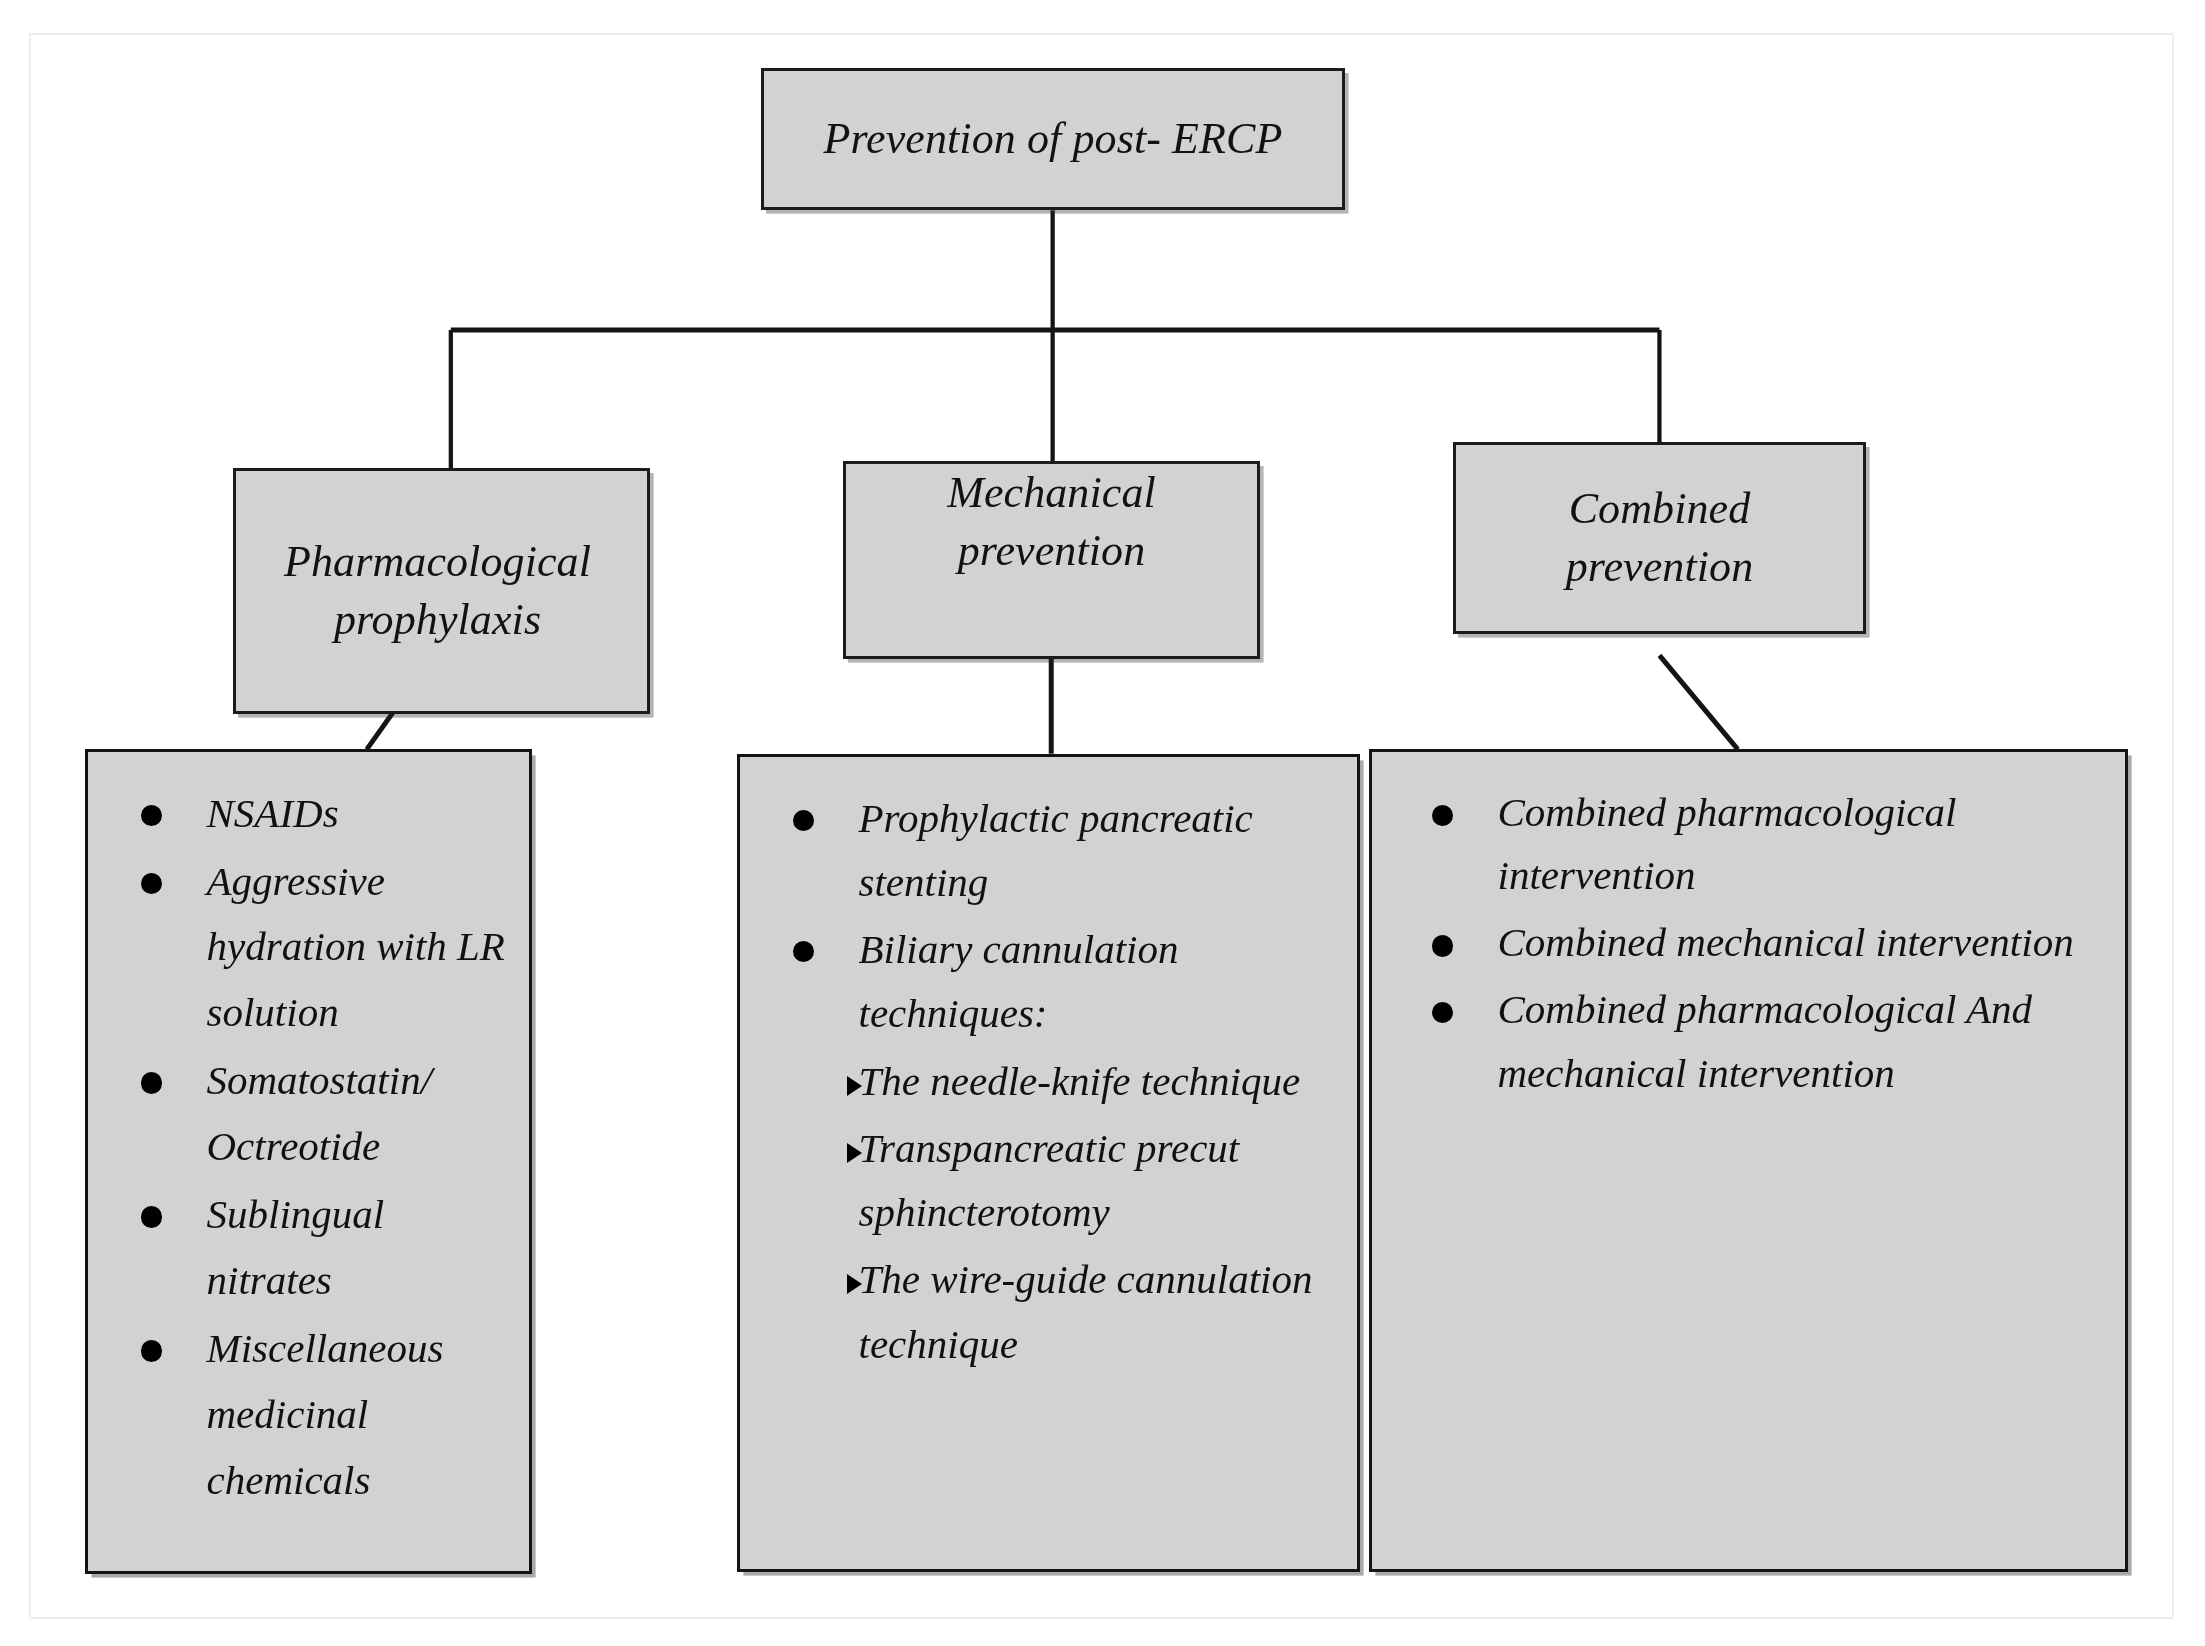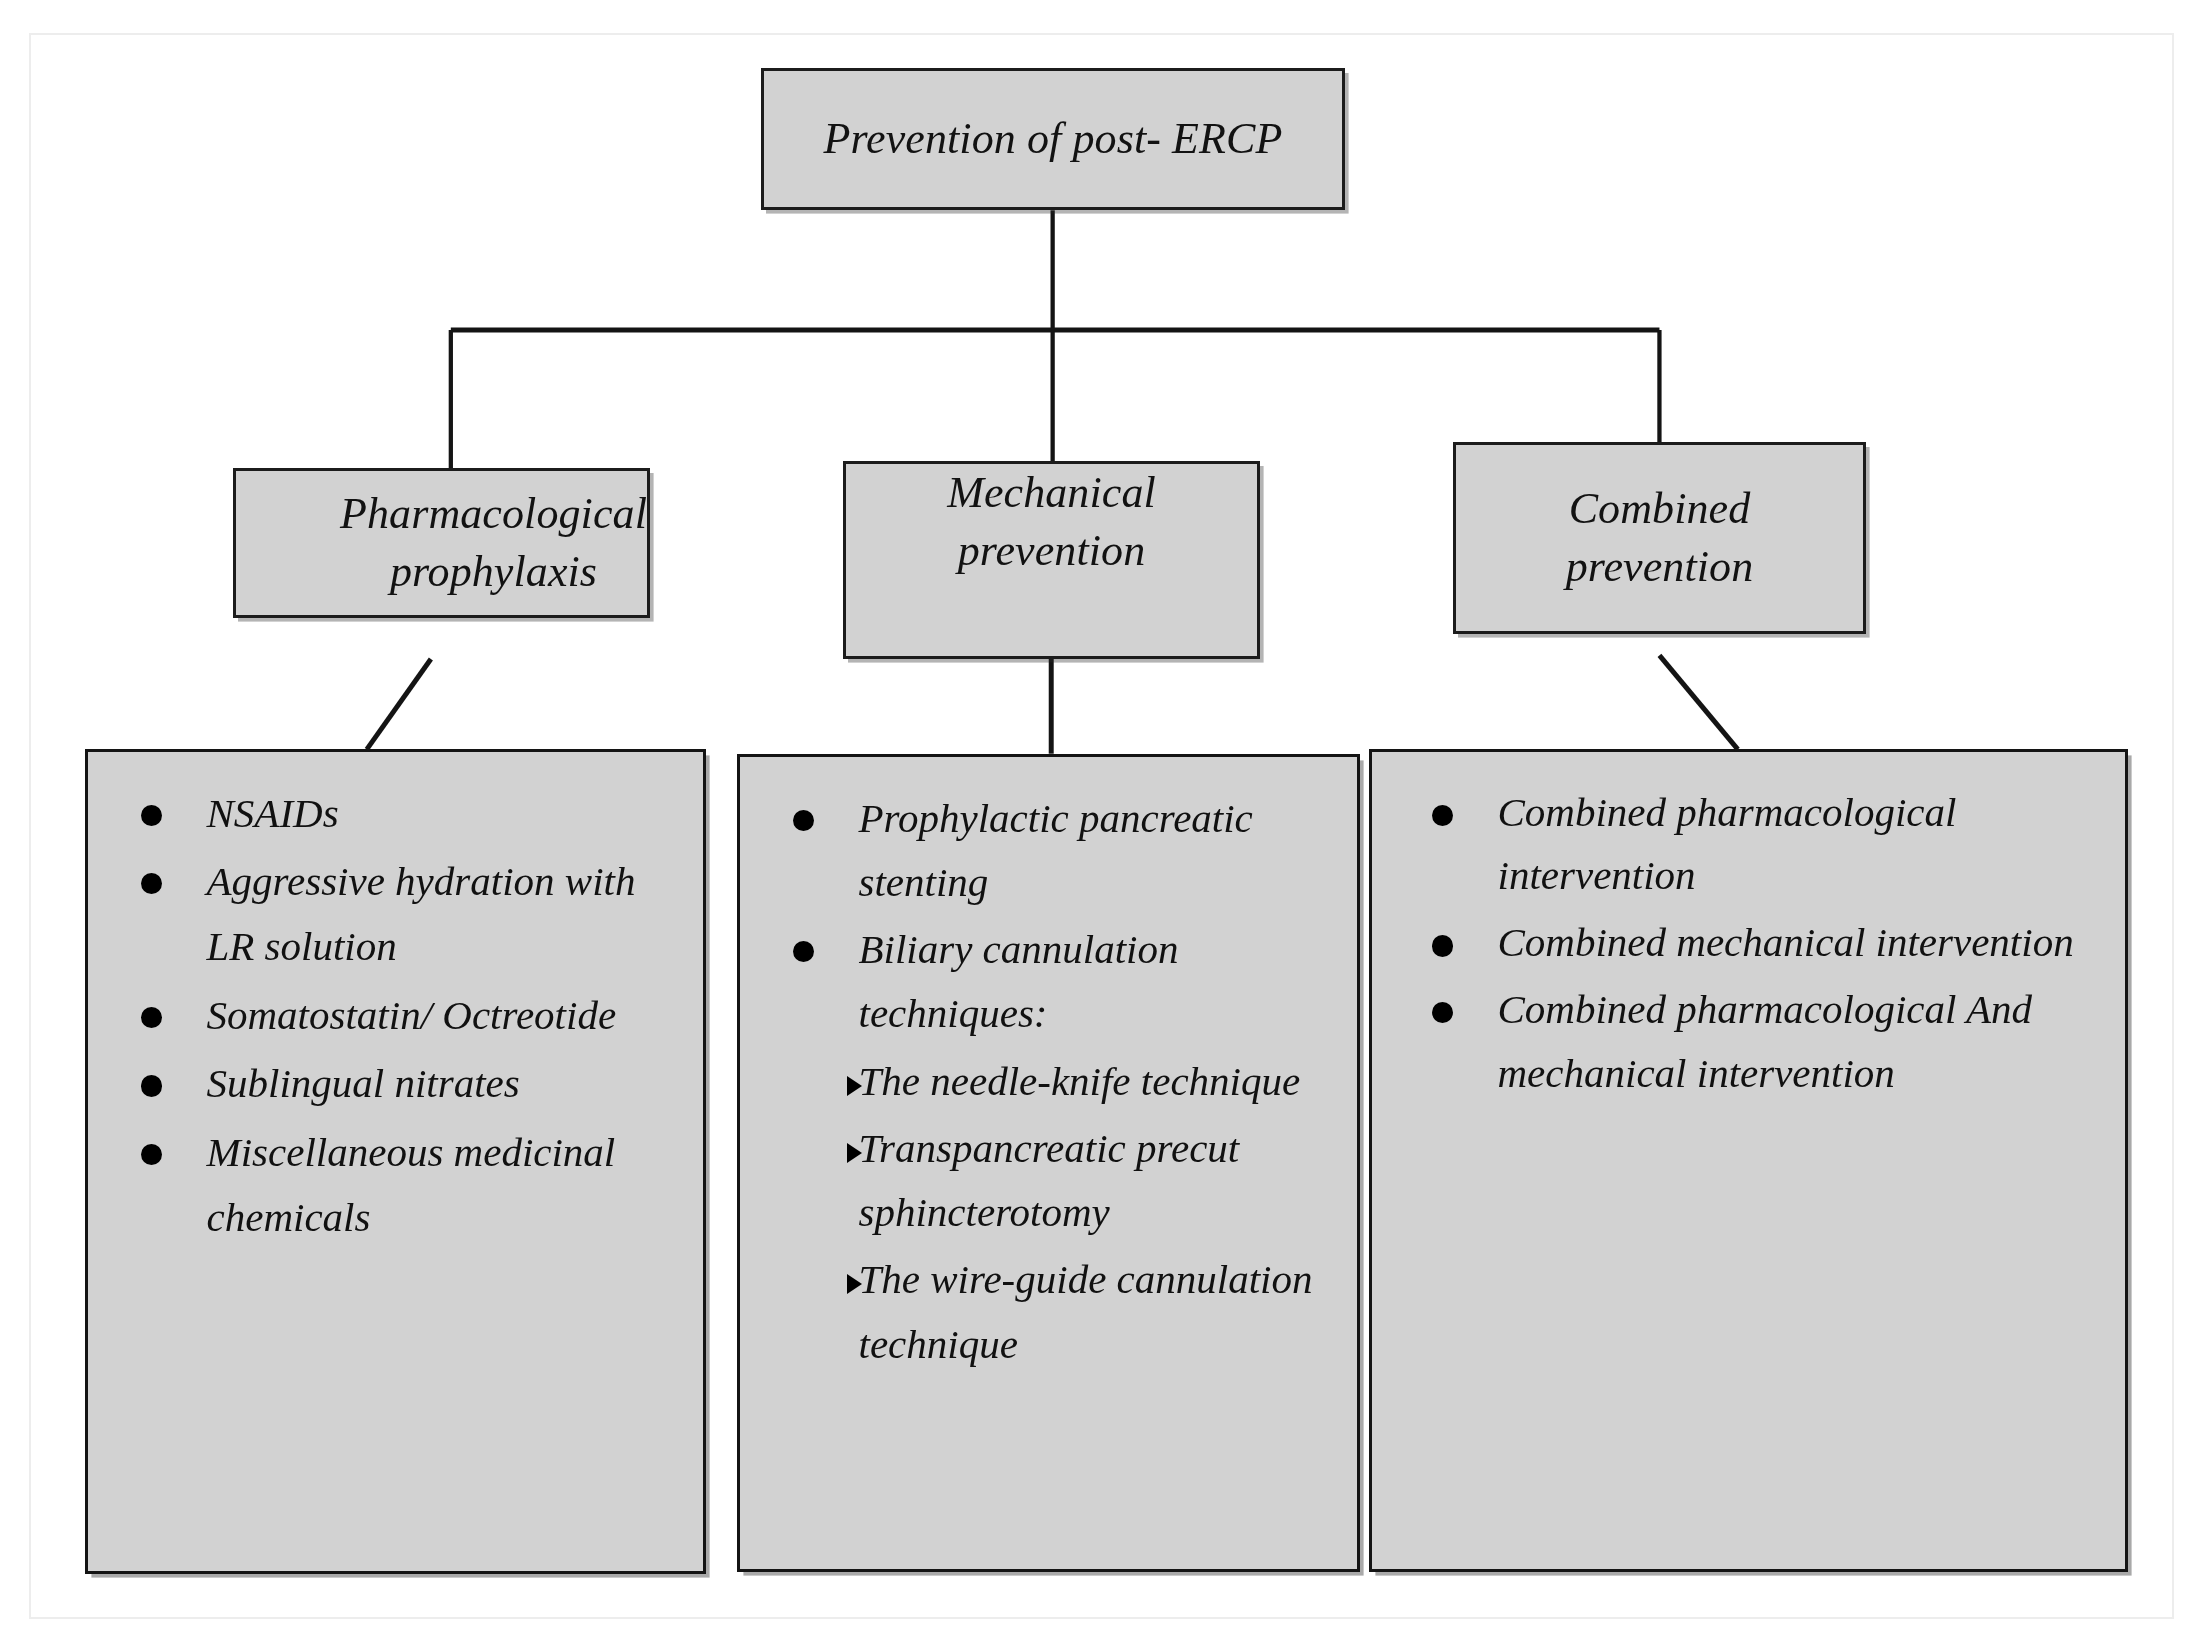--- a/index.html
+++ b/index.html
@@ -61,34 +61,34 @@
     left: 761px;
     top: 68px;
     width: 584px;
     height: 142px;
     display: flex;
     align-items: center;
     justify-content: center;
   }
 
   
-  #node-pharm  { left: 233px;  top: 468px; width: 417px; height: 150px; display:flex; align-items:center; justify-content:flex-end;padding-left:48px; }
+  #node-pharm  { left: 233px;  top: 468px; width: 417px; height: 246px; display:flex; align-items:center; justify-content:flex-start;padding-left:48px; }
   #node-mech   { left: 843px; top: 461px; width: 417px; height: 198px; display:flex; align-items:flex-start; justify-content:center; }
   #node-comb   { left: 1453px; top: 442px; width: 413px; height: 192px; display:flex; align-items:center; justify-content:center; }
 
   
   .list-box {
     position: absolute;
     background: #d2d2d2;
     border: 3.6px solid #141414;
     box-sizing: border-box;
     box-shadow: 5px 5px 0 -1.4px rgba(30,30,30,0.38);
     padding: 28.5px 18.5px 21.4px 18.5px;
   }
-  #list-pharm { left: 85px;  top: 749px; width: 621px;  height: 825px; }
+  #list-pharm { left: 85px;  top: 749px; width: 447px;  height: 825px; }
   #list-mech  { left: 737px; top: 754px; width: 623px;  height: 818px; }
   #list-comb  { left: 1369px; top: 749px; width: 759px; height: 823px; }
 
   ul.bullets {
     list-style: none;
     margin: 0;
     padding: 0;
   }
   ul.bullets > li {
     position: relative;

